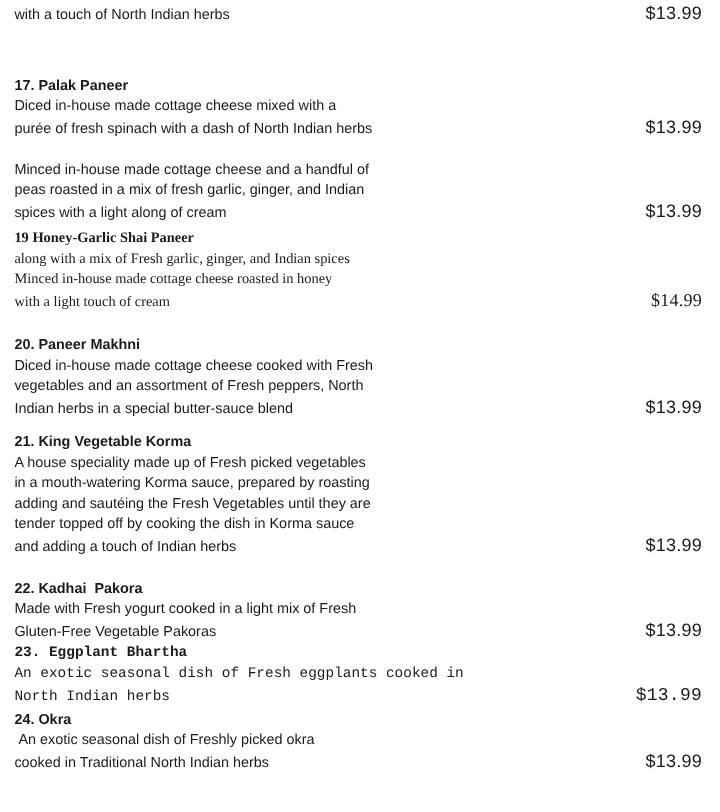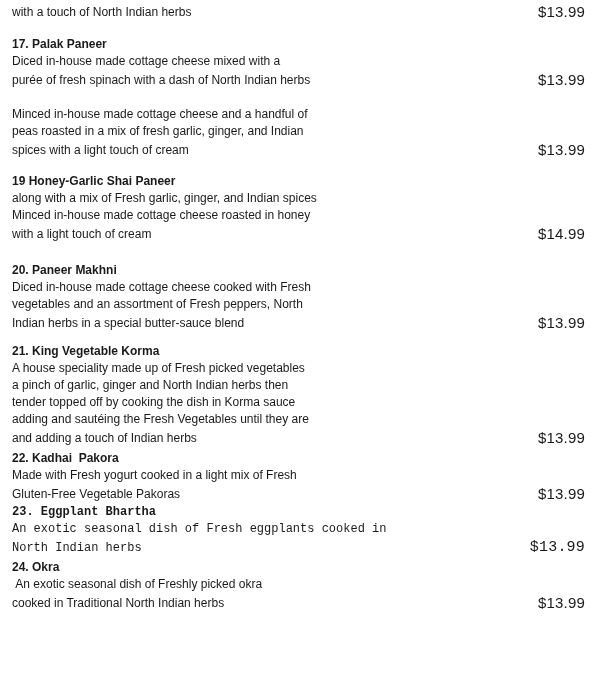--- a/index.html
+++ b/index.html
@@ -38,26 +38,26 @@
   .price-row .desc-text {
     font-size: 12px;
     white-space: pre-wrap;
   }
   .price {
     font-size: 15px;
     letter-spacing: 0.2px;
     white-space: nowrap;
   }
   
-  .menu-item:nth-child(2) { margin-top: 14px; }
+  .menu-item:nth-child(2) { margin-top: 41px; }
   .menu-item:nth-child(3) { margin-top: 16px; }
-  .menu-item:nth-child(4) { margin-top: 13px; }
+  .menu-item:nth-child(4) { margin-top: 3px; font-family: Liberation Serif, serif; }
   .menu-item:nth-child(5) { margin-top: 18px; }
   .menu-item:nth-child(6) { margin-top: 10px; }
-  .menu-item:nth-child(7) { margin-top: 2px; }
+  .menu-item:nth-child(7) { margin-top: 17px; }
   .menu-item:nth-child(8) { margin-top: 0; font-family: Liberation Mono, monospace; }
   .menu-item:nth-child(9) { margin-top: 1px; }
 </style>
 </head>
 <body>
 
 <div class="menu-page" id="menu-root">
   <div class="menu-item">
 
     <div class="desc-lines"></div>
@@ -77,21 +77,21 @@
       <span class="price">$13.99</span>
     </div>
   </div>
 
   <div class="menu-item">
     <div class="desc-lines">
         <div class="desc-line">Minced in-house made cottage cheese and a handful of</div>
         <div class="desc-line">peas roasted in a mix of fresh garlic, ginger, and Indian</div>
       </div>
     <div class="price-row">
-      <span class="desc-text">spices with a light touch of cream</span>
+      <span class="desc-text">spices with a light along of cream</span>
       <span class="price">$13.99</span>
     </div>
   </div>
 
   <div class="menu-item">
     <div class="item-title">19 Honey-Garlic Shai Paneer</div>
     <div class="desc-lines">
         <div class="desc-line">along with a mix of Fresh garlic, ginger, and Indian spices</div>
         <div class="desc-line">Minced in-house made cottage cheese roasted in honey</div>
       </div>
@@ -110,23 +110,23 @@
     <div class="price-row">
       <span class="desc-text">Indian herbs in a special butter-sauce blend</span>
       <span class="price">$13.99</span>
     </div>
   </div>
 
   <div class="menu-item">
     <div class="item-title">21. King Vegetable Korma</div>
     <div class="desc-lines">
         <div class="desc-line">A house speciality made up of Fresh picked vegetables</div>
-        <div class="desc-line">a pinch of garlic, ginger and North Indian herbs then</div>
+        <div class="desc-line">in a mouth-watering Korma sauce, prepared by roasting</div>
+        <div class="desc-line">adding and sautéing the Fresh Vegetables until they are</div>
         <div class="desc-line">tender topped off by cooking the dish in Korma sauce</div>
-        <div class="desc-line">adding and sautéing the Fresh Vegetables until they are</div>
       </div>
     <div class="price-row">
       <span class="desc-text">and adding a touch of Indian herbs</span>
       <span class="price">$13.99</span>
     </div>
   </div>
 
   <div class="menu-item">
     <div class="item-title">22. Kadhai  Pakora</div>
     <div class="desc-lines">

